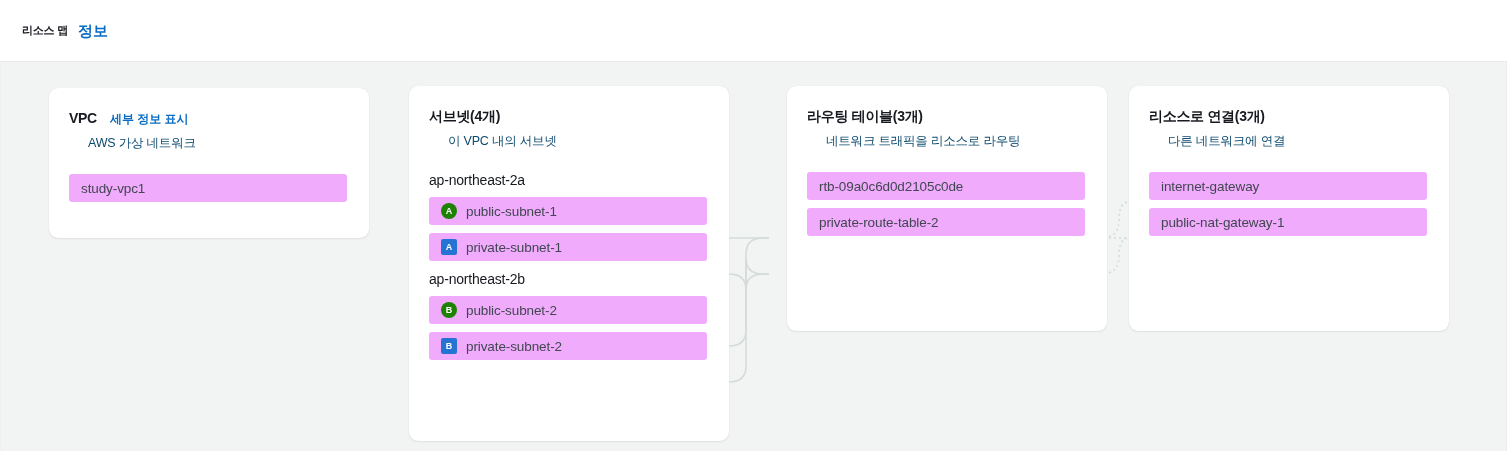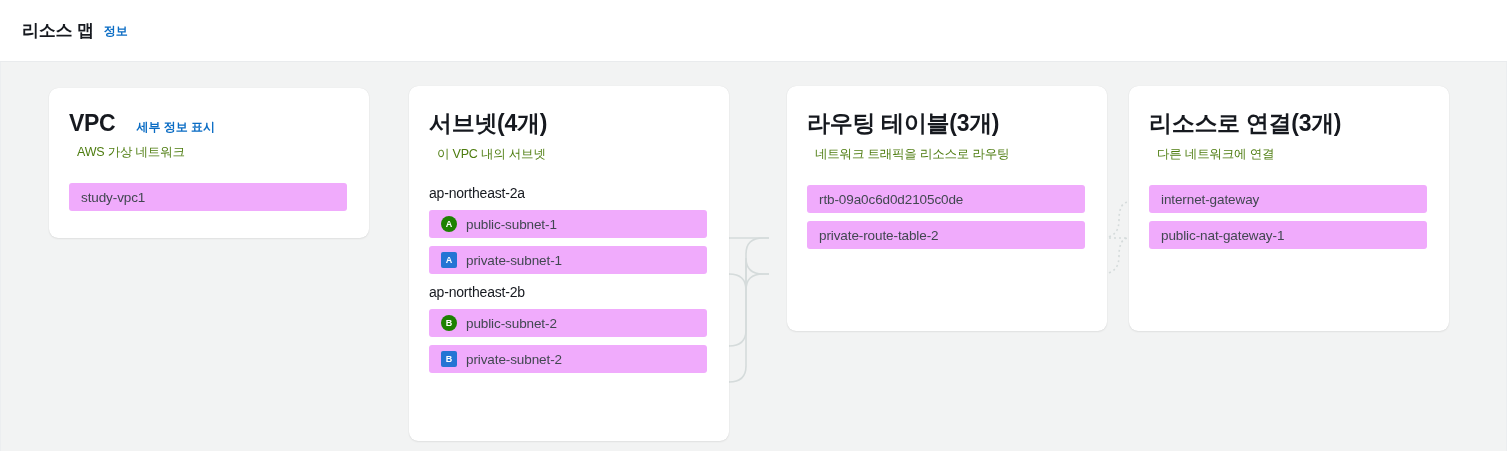--- a/index.html
+++ b/index.html
@@ -31,28 +31,28 @@
     width: 1507px;
     height: 62px;
     box-sizing: border-box;
     background: #ffffff;
     border-bottom: 1px solid #e9ebed;
     display: flex;
     align-items: center;
     padding-left: 22px;
   }
   .panel-title {
-    font-size: 17px;
+    font-size: 11px;
     font-weight: bold;
     color: #16191f;
     letter-spacing: -0.2px;
   }
   .info-link {
     margin-left: 10px;
-    font-size: 12px;
+    font-size: 15px;
     color: #0a6cc4;
     font-weight: bold;
     cursor: pointer;
     position: relative;
     top: 1px;
   }
 
   
   .panel-body {
     position: absolute;
@@ -82,37 +82,37 @@
     position: absolute;
     background: #ffffff;
     border-radius: 9px;
     box-shadow: 0 1px 2px rgba(0,0,0,0.07), 0 0 1px rgba(0,0,0,0.10);
     box-sizing: border-box;
   }
   .card-inner { padding: 22px 20px 16px 20px; }
 
   .card-head { display: flex; align-items: baseline; }
   .card-title {
-    font-size: 23px;
+    font-size: 14px;
     font-weight: bold;
     color: #16191f;
     letter-spacing: -0.3px;
   }
   .card-title-link {
-    margin-left: 21px;
+    margin-left: 13px;
     font-size: 12px;
     font-weight: bold;
     color: #0a6cc4;
     cursor: pointer;
   }
   .card-sub {
     margin-top: 7px;
-    margin-left: 8px;
+    margin-left: 19px;
     font-size: 12.5px;
-    color: #4d7c0f;
+    color: #0c4a6e;
     letter-spacing: -0.2px;
   }
 
   .card-items { margin-top: 22px; }
 
   .res-item {
     position: relative;
     height: 28px;
     background: #f0abfc;
     border-radius: 3px;

